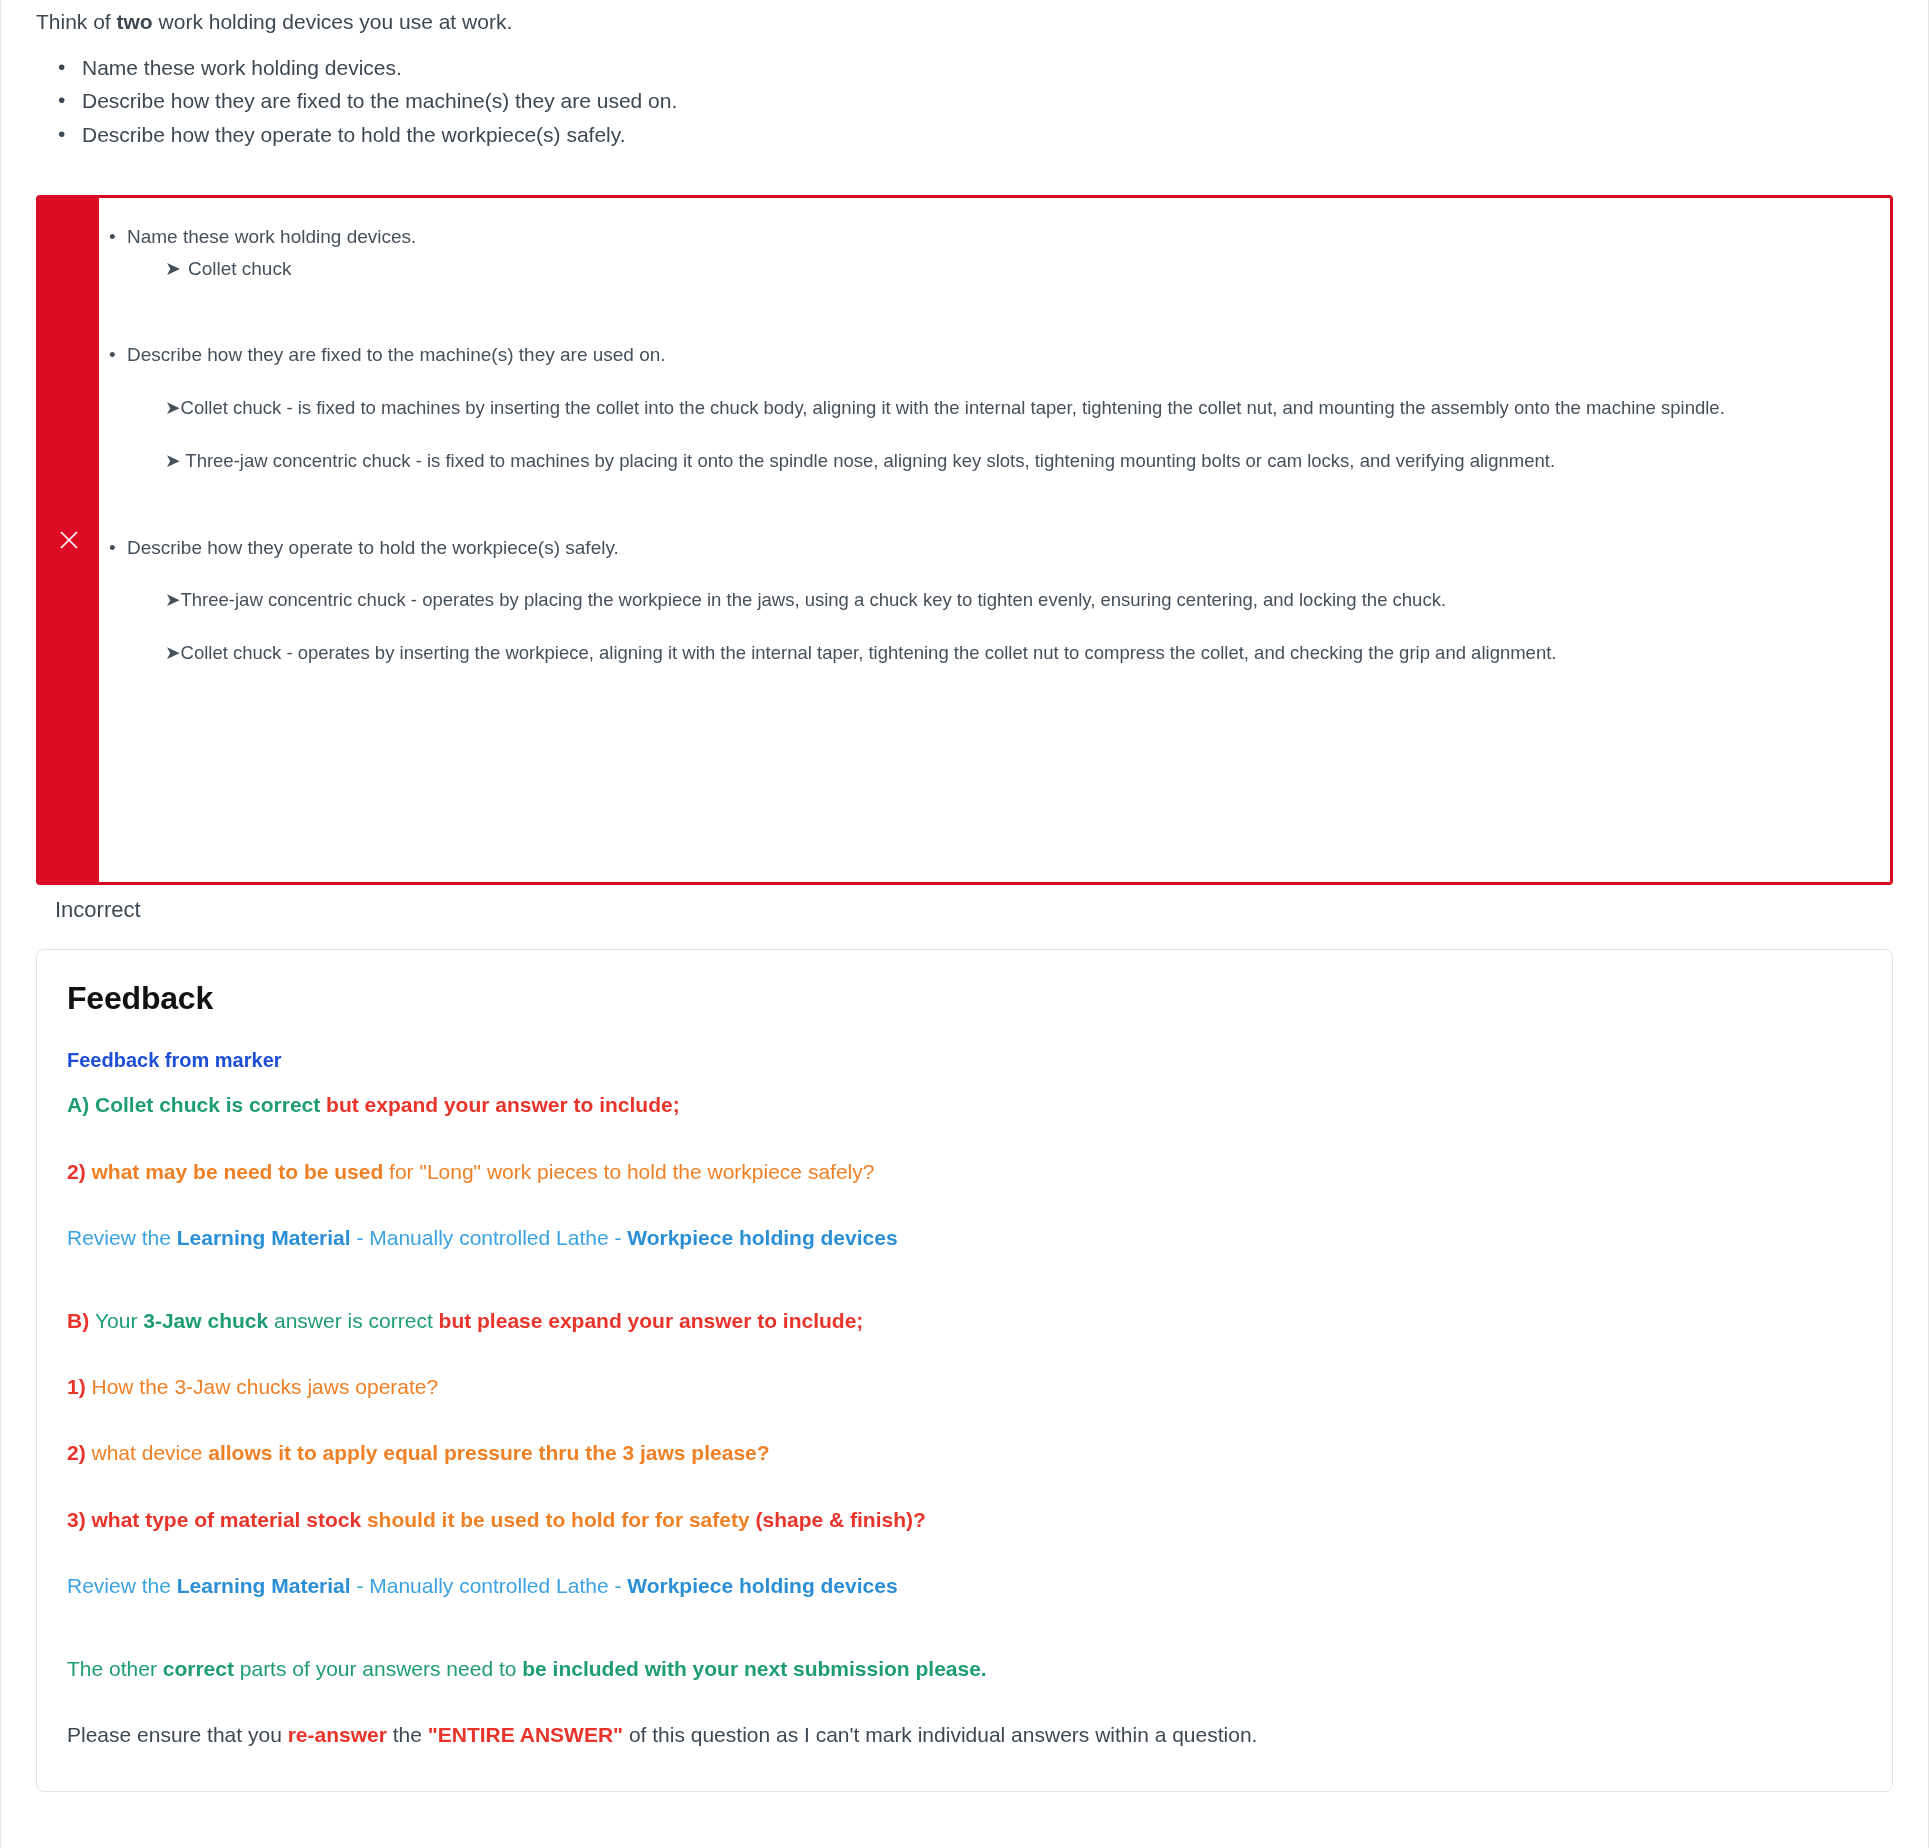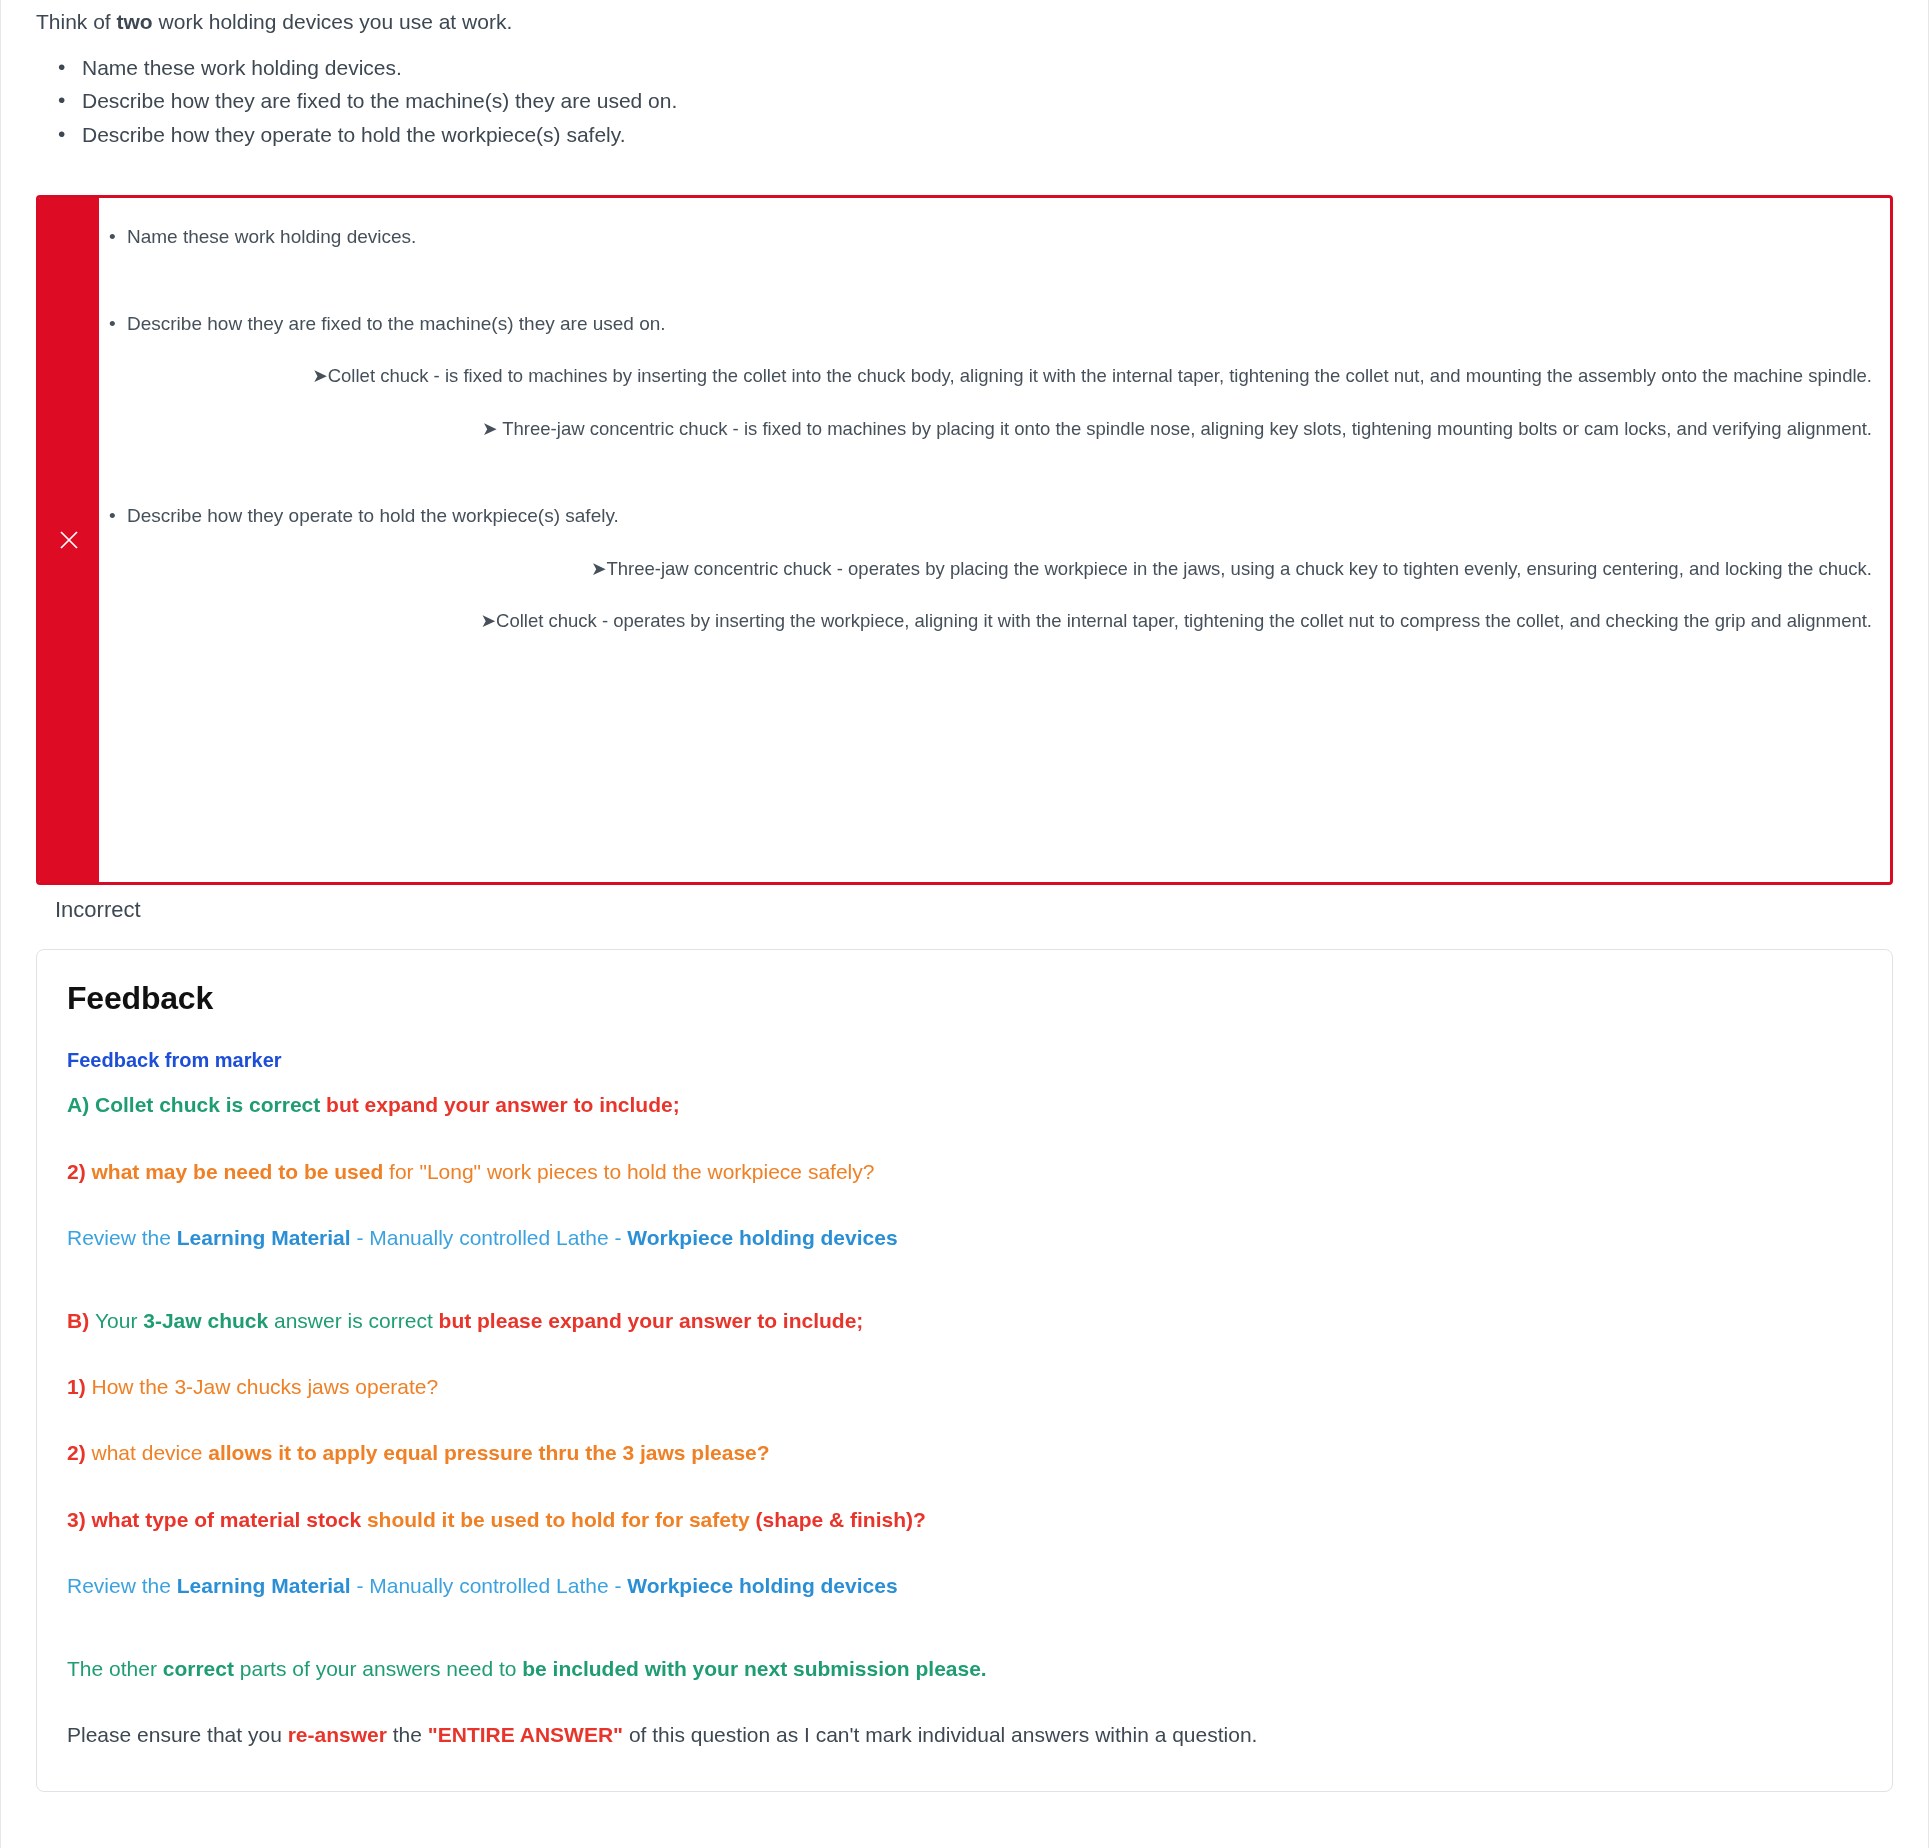--- a/index.html
+++ b/index.html
@@ -113,21 +113,20 @@
   }
   .ans-arrow-simple .arrow { margin-right: 7px; }
 
   .ans-para {
     font-size: 18.5px;
     line-height: 1.45;
     color: #46505a;
     margin: 26px 0 0 56px;
     padding-left: 18px;
     text-indent: -18px;
-    text-align: right;
   }
   .ans-para .arrow { }
 
   .gap-lg { height: 60px; }
 
   .answer-status-label {
     font-size: 22px;
     color: #3d4852;
     margin: 12px 0 0 19px;
   }
@@ -193,20 +192,21 @@
           <svg width="22" height="22" viewBox="0 0 22 22" aria-hidden="true">
             <line x1="3" y1="3" x2="19" y2="19" stroke="#ffffff" stroke-width="1.7"></line>
             <line x1="19" y1="3" x2="3" y2="19" stroke="#ffffff" stroke-width="1.7"></line>
           </svg>
         </span>
       </div>
 
       <div class="answer-body">
 
         <p class="ans-bullet">Name these work holding devices.</p>
+        <p class="ans-arrow-simple"><span class="arrow">➤</span><span>Collet chuck</span></p>
 
         <div class="gap-lg"></div>
 
         <p class="ans-bullet">Describe how they are fixed to the machine(s) they are used on.</p>
         <p class="ans-para"><span class="arrow">➤</span><span>Collet chuck -  is fixed to machines by inserting the collet into the chuck body, aligning it with the internal taper, tightening the collet nut, and mounting the assembly onto the machine spindle.</span></p>
         <p class="ans-para"><span class="arrow">➤</span> <span>Three-jaw concentric chuck - is fixed to machines by placing it onto the spindle nose, aligning key slots, tightening mounting bolts or cam locks, and verifying alignment.</span></p>
 
         <div class="gap-lg"></div>
 
         <p class="ans-bullet">Describe how they operate to hold the workpiece(s) safely.</p>

